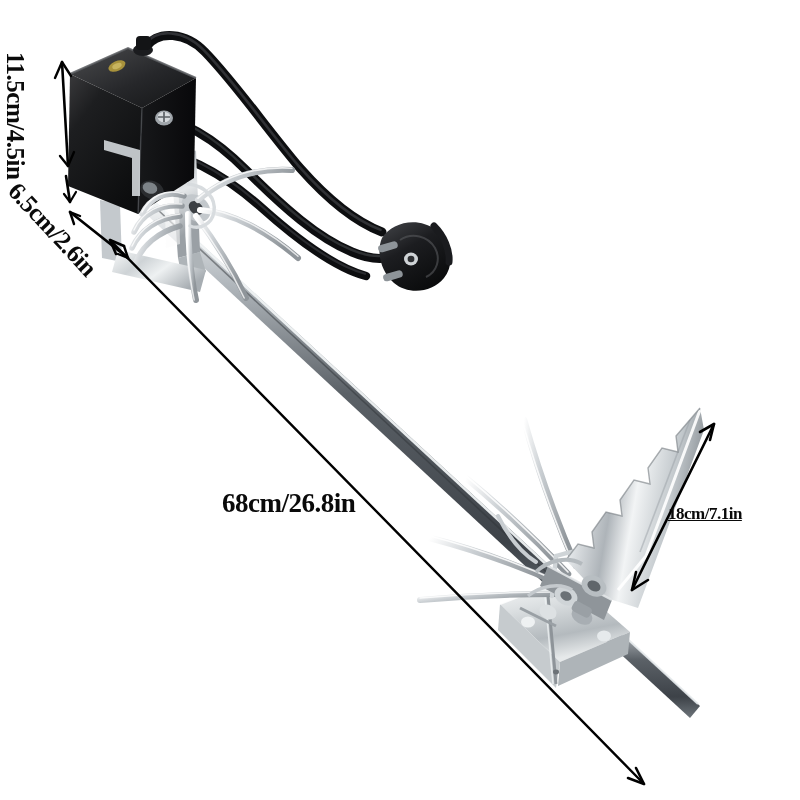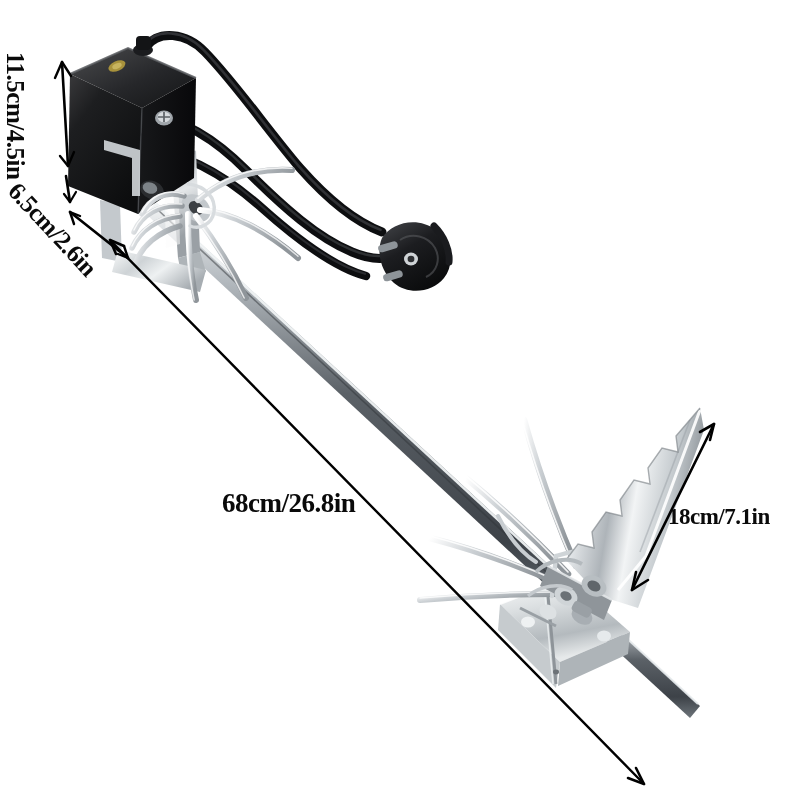--- a/index.html
+++ b/index.html
@@ -37,21 +37,22 @@
     transform: rotate(47deg);
     transform-origin: left top;
   }
   #label-length {
     left: 222px; top: 490px;
     font-size: 27px;
     text-align: center;
   }
   #label-blade {
     left: 668px; top: 505px;
-    font-size: 23px;
+    font-size: 17px;
+    text-decoration: underline;
   }
 </style>
 </head>
 <body>
 
 <div id="stage">
 
   <svg class="layer" viewBox="0 0 800 800">
     <defs>
       <linearGradient id="gSteel" x1="0" y1="0" x2="0.4" y2="1">

